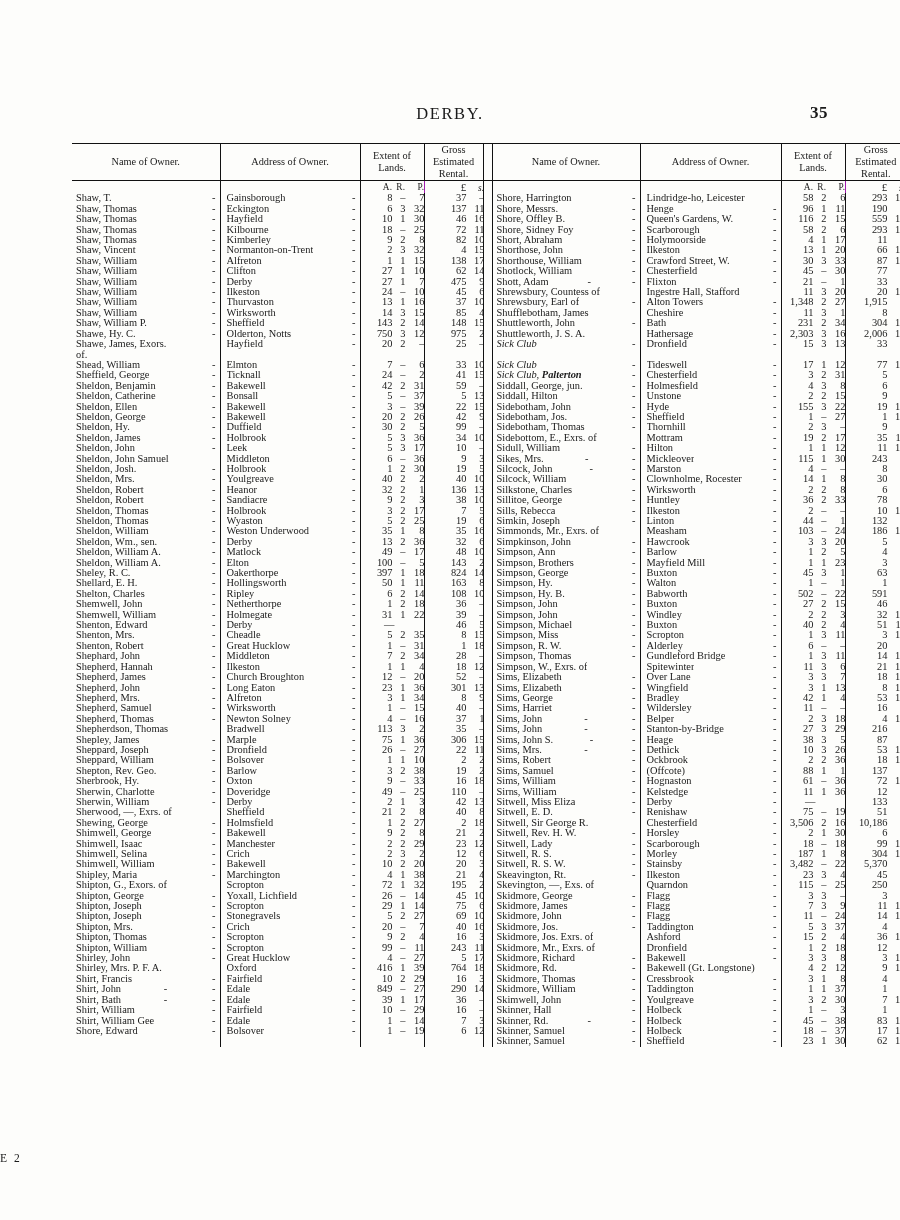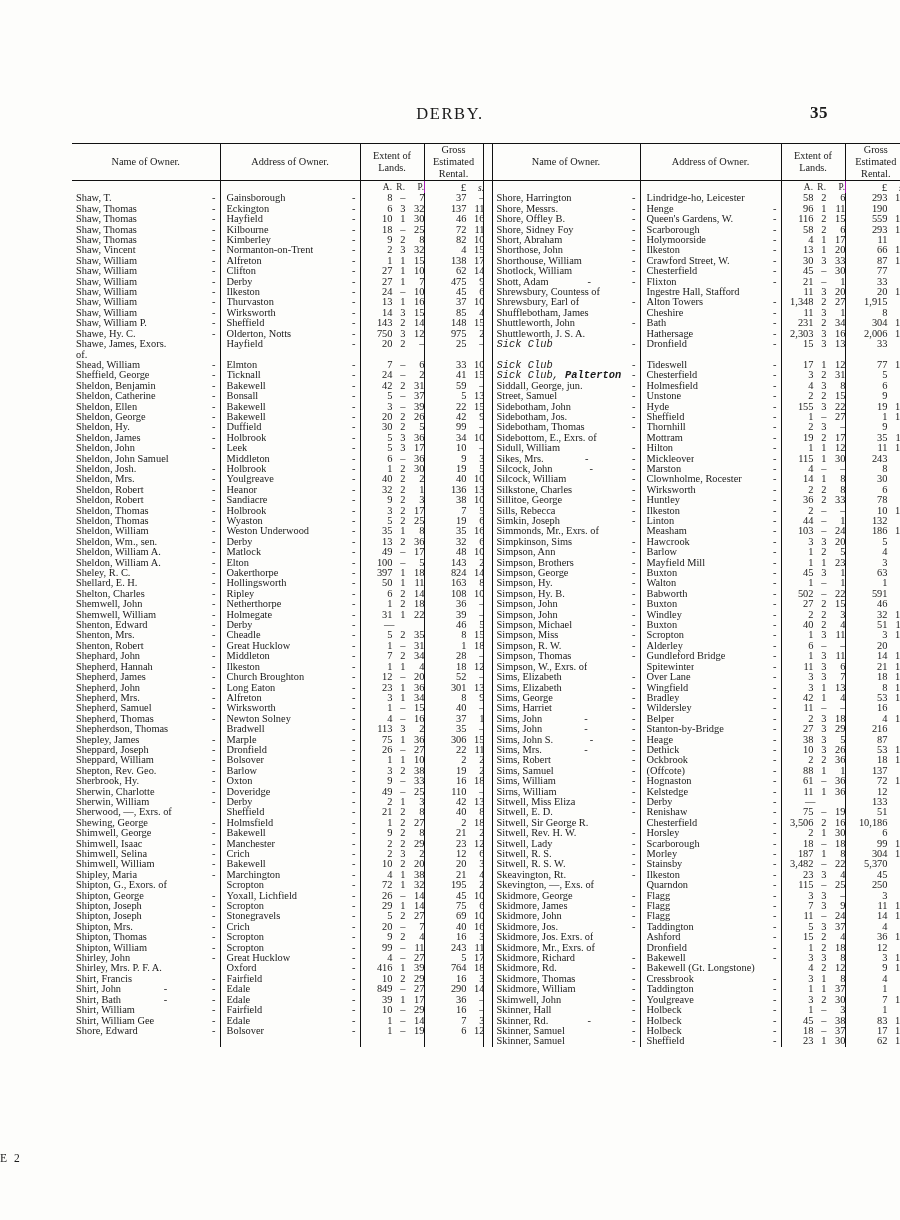--- a/index.html
+++ b/index.html
@@ -125,21 +125,21 @@
   
   .lead {
     display: flex;
     align-items: baseline;
     justify-content: space-between;
     width: 100%;
   }
   .lead .txt { flex: 0 1 auto; overflow: hidden; }
   .lead .dash { flex: 0 0 auto; padding-left: 6px; }
   .lead .dash2 { flex: 0 0 auto; padding-left: 4px; }
-  .ital { font-style: italic; font-family: Liberation Mono, monospace; }
+  .ital { font-style: italic; }
   .bital { font-style: italic; font-weight: 700; text-align: right; }
   .contd {
     padding-left: 26px !important;
     font-size: 10.4px;
   }
   
   .ext {
     display: inline-block;
     text-align: right;
     white-space: nowrap;
@@ -802,21 +802,21 @@
               <div class="lead">
                 <span class="txt">Bonsall</span>
                 <span class="dash">-</span>
               </div>
             </td>
             <td class="c-ext"><span class="ext"><span class="a">5</span><span class="r">–</span><span class="p">37</span></span></td>
             <td class="c-rent"><span class="rent"><span class="l">5</span><span class="s">13</span></span></td>
             <td class="gutter"></td>
             <td class="c-name">
               <div class="lead">
-                <span class="txt">Street, Samuel</span>
+                <span class="txt">Siddall, Hilton</span>
                 <span class="dash">-</span>
               </div>
             </td>
             <td class="c-addr">
               <div class="lead">
                 <span class="txt">Unstone</span>
                 <span class="dash">-</span>
               </div>
             </td>
             <td class="c-ext"><span class="ext"><span class="a">2</span><span class="r">2</span><span class="p">15</span></span></td>
@@ -1235,21 +1235,21 @@
               <div class="lead">
                 <span class="txt">Derby</span>
                 <span class="dash">-</span>
               </div>
             </td>
             <td class="c-ext"><span class="ext"><span class="a">13</span><span class="r">2</span><span class="p">36</span></span></td>
             <td class="c-rent"><span class="rent"><span class="l">32</span><span class="s">6</span></span></td>
             <td class="gutter"></td>
             <td class="c-name">
               <div class="lead">
-                <span class="txt">Simpkinson, Sims</span>
+                <span class="txt">Simpkinson, John</span>
                 <span class="dash">-</span>
               </div>
             </td>
             <td class="c-addr">
               <div class="lead">
                 <span class="txt">Hawcrook</span>
                 <span class="dash">-</span>
               </div>
             </td>
             <td class="c-ext"><span class="ext"><span class="a">3</span><span class="r">3</span><span class="p">20</span></span></td>

